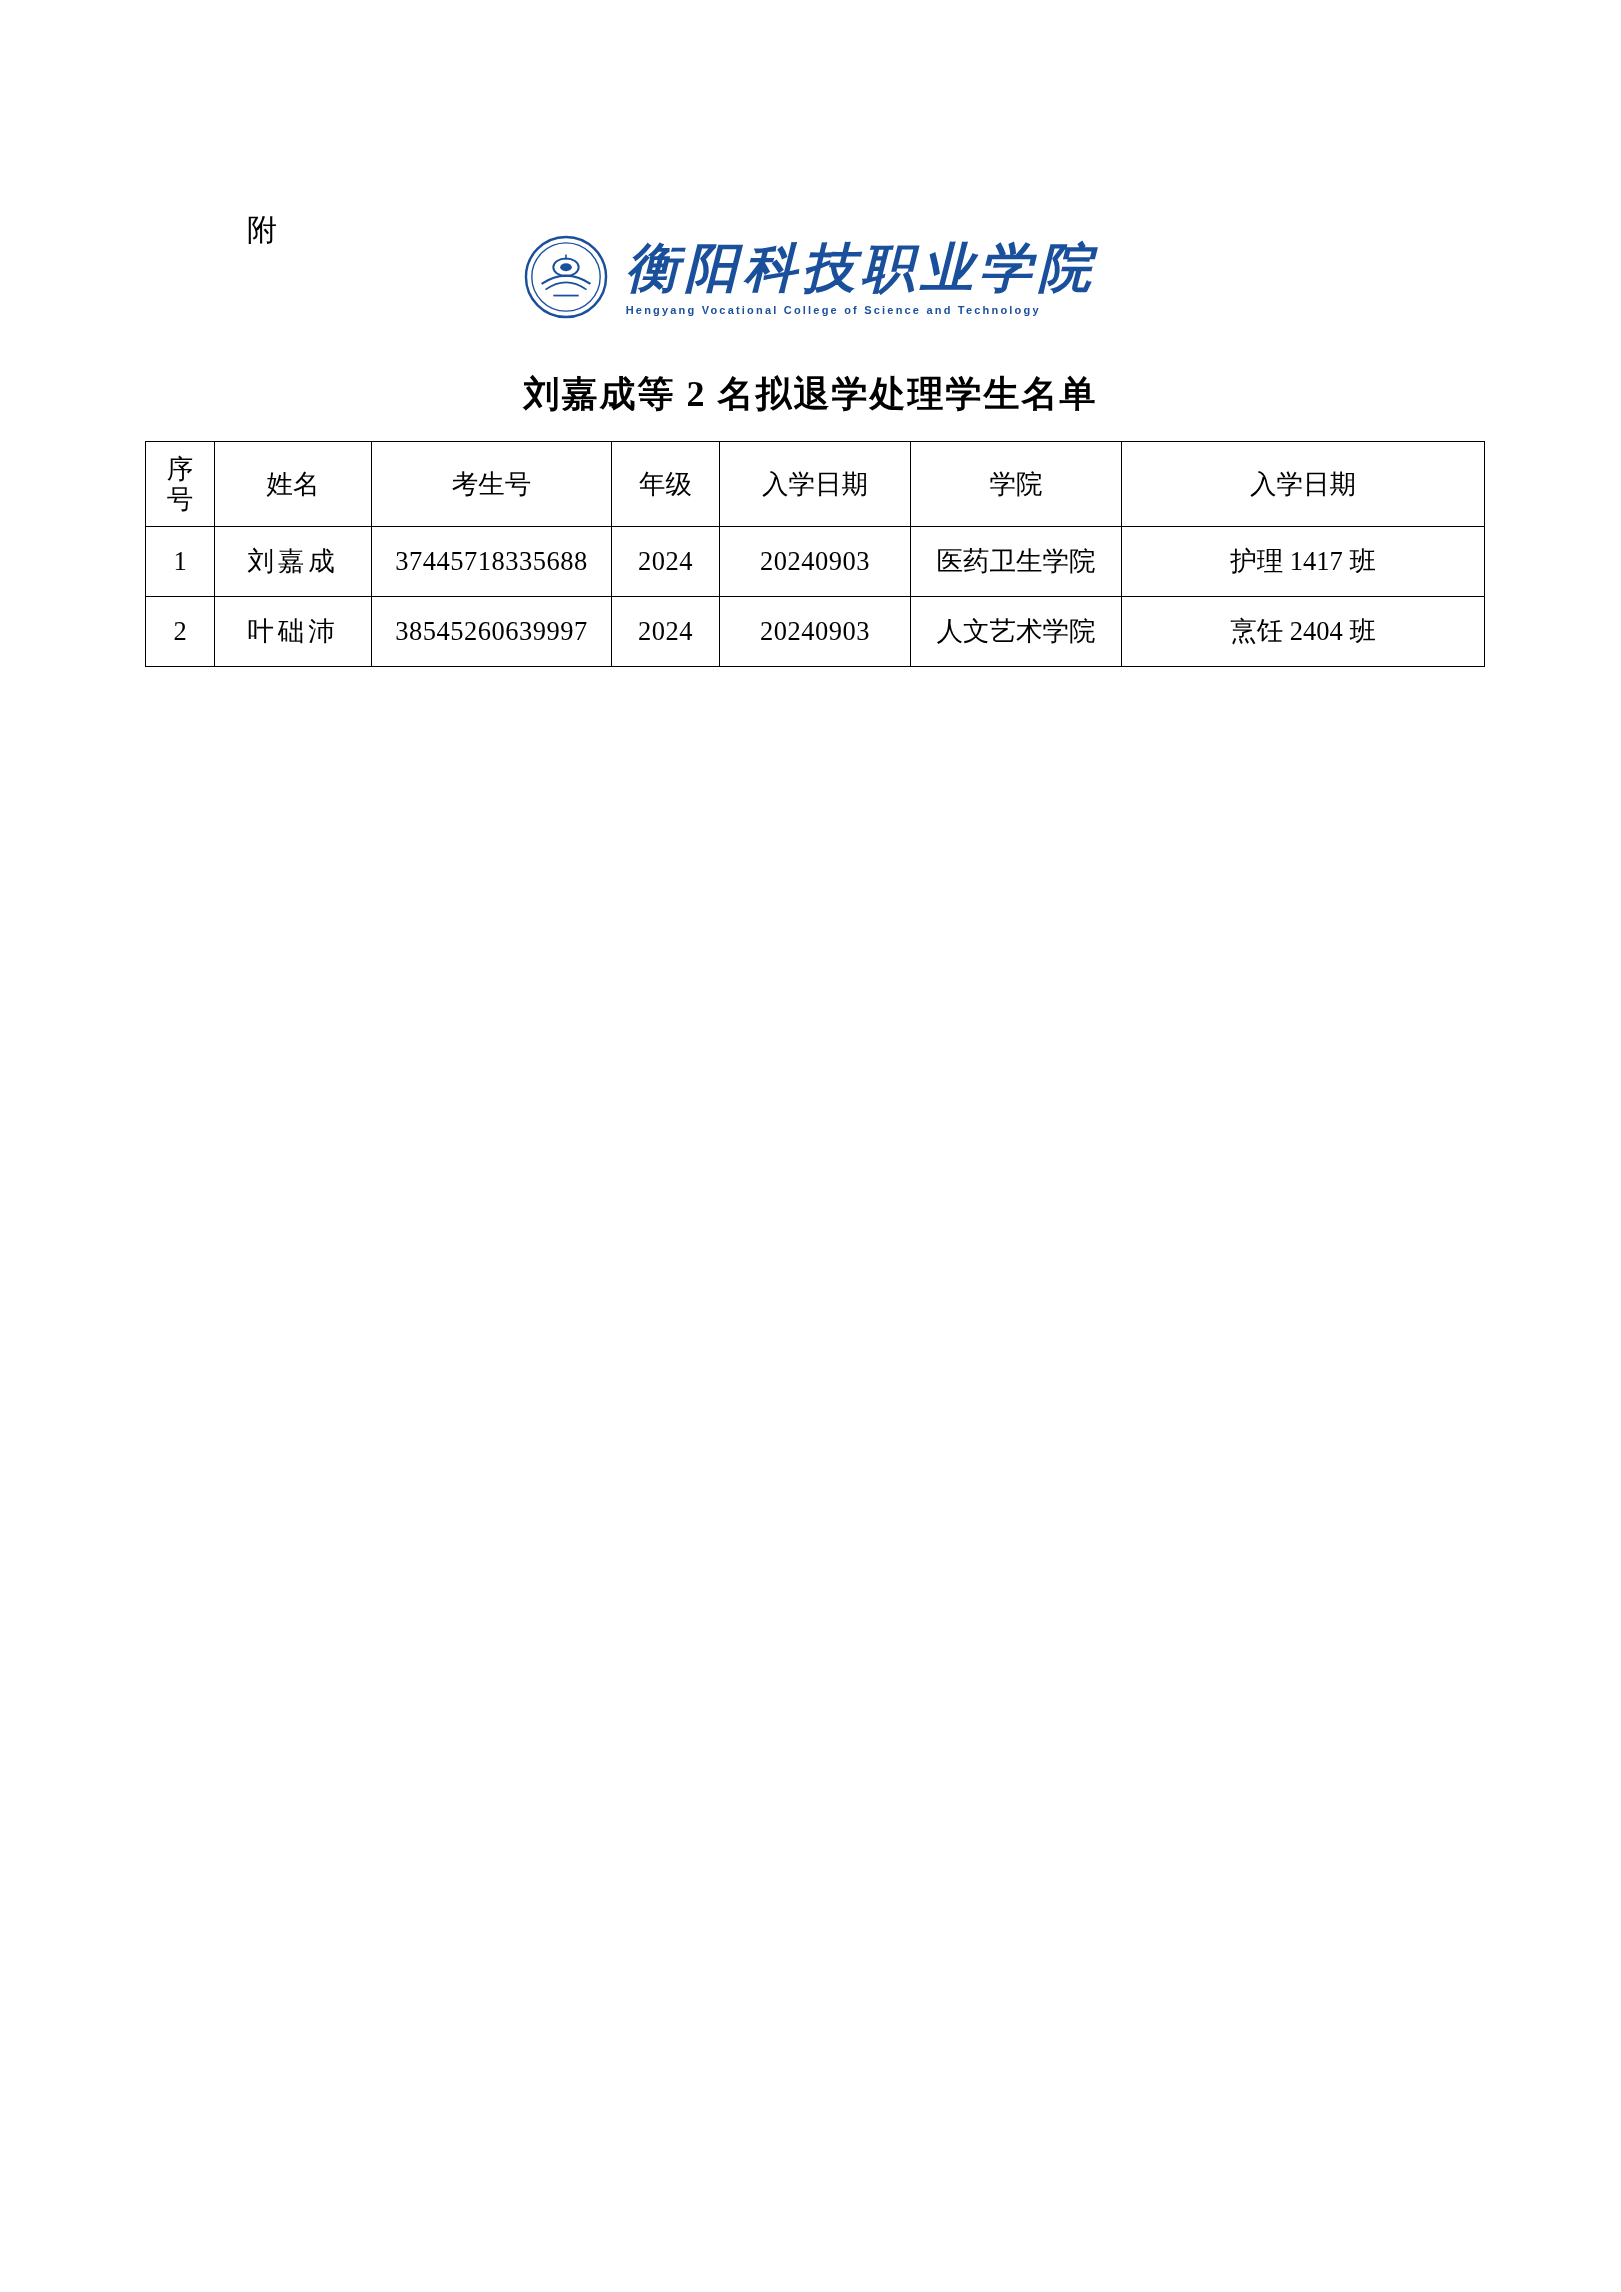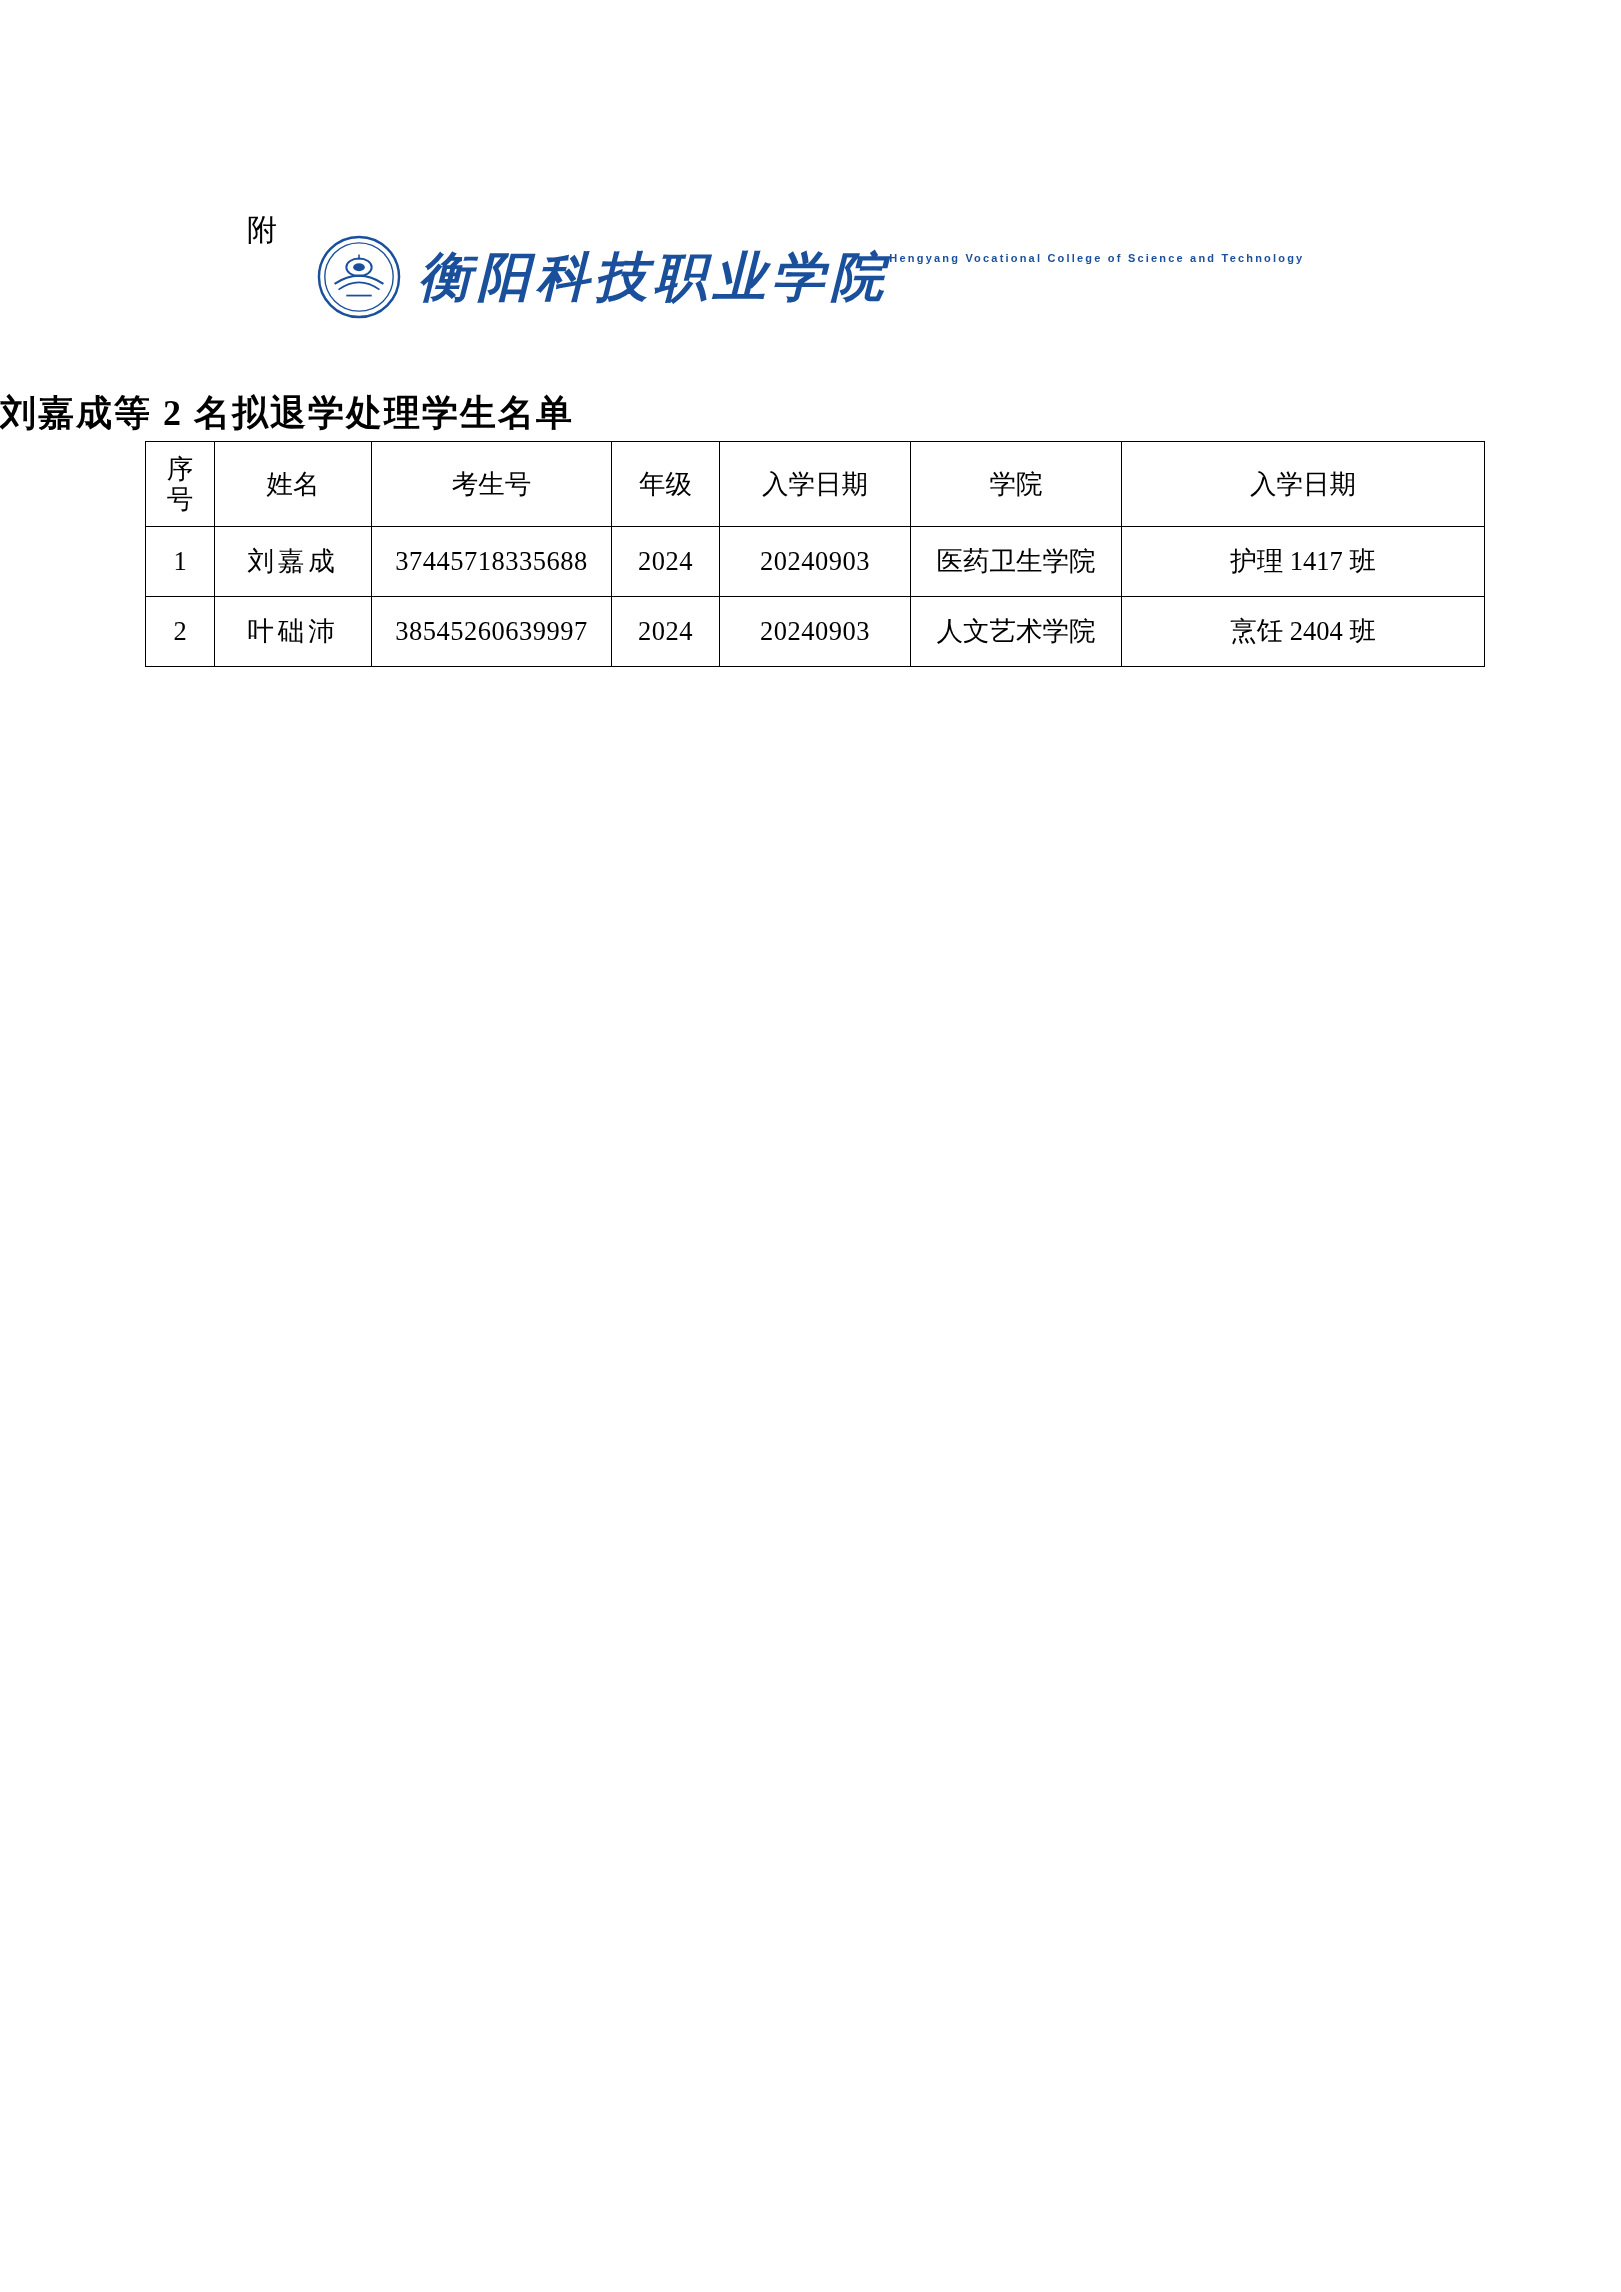--- a/index.html
+++ b/index.html
@@ -46,21 +46,21 @@
   }
   .logo-mark {
     width: 84px;
     height: 84px;
     flex: 0 0 84px;
     position: relative;
   }
   .logo-mark svg { display: block; }
   .logo-text {
     display: flex;
-    flex-direction: row;
+    flex-direction: column;
     justify-content: center;
   }
   .logo-cn {
     font-family: "Liberation Serif", serif;
     font-size: 53px;
     font-weight: 700;
     color: #1a4f9c;
     letter-spacing: 5.9px;
     font-style: italic;
     line-height: 1.15;
@@ -73,22 +73,23 @@
     color: #1a4f9c;
     letter-spacing: 2.2px;
     margin-top: 5.9px;
     white-space: nowrap;
   }
 
   
   .doc-title {
     position: absolute;
     left: 0;
-    top: 389px;
-    width: 1621px;
+    top: 370px;
+    width: 1621px;
+    text-align: center;
     font-family: "Liberation Serif", serif;
     font-size: 36px;
     font-weight: 700;
     letter-spacing: 2px;
   }
 
   
   .table-wrap {
     position: absolute;
     left: 145px;

